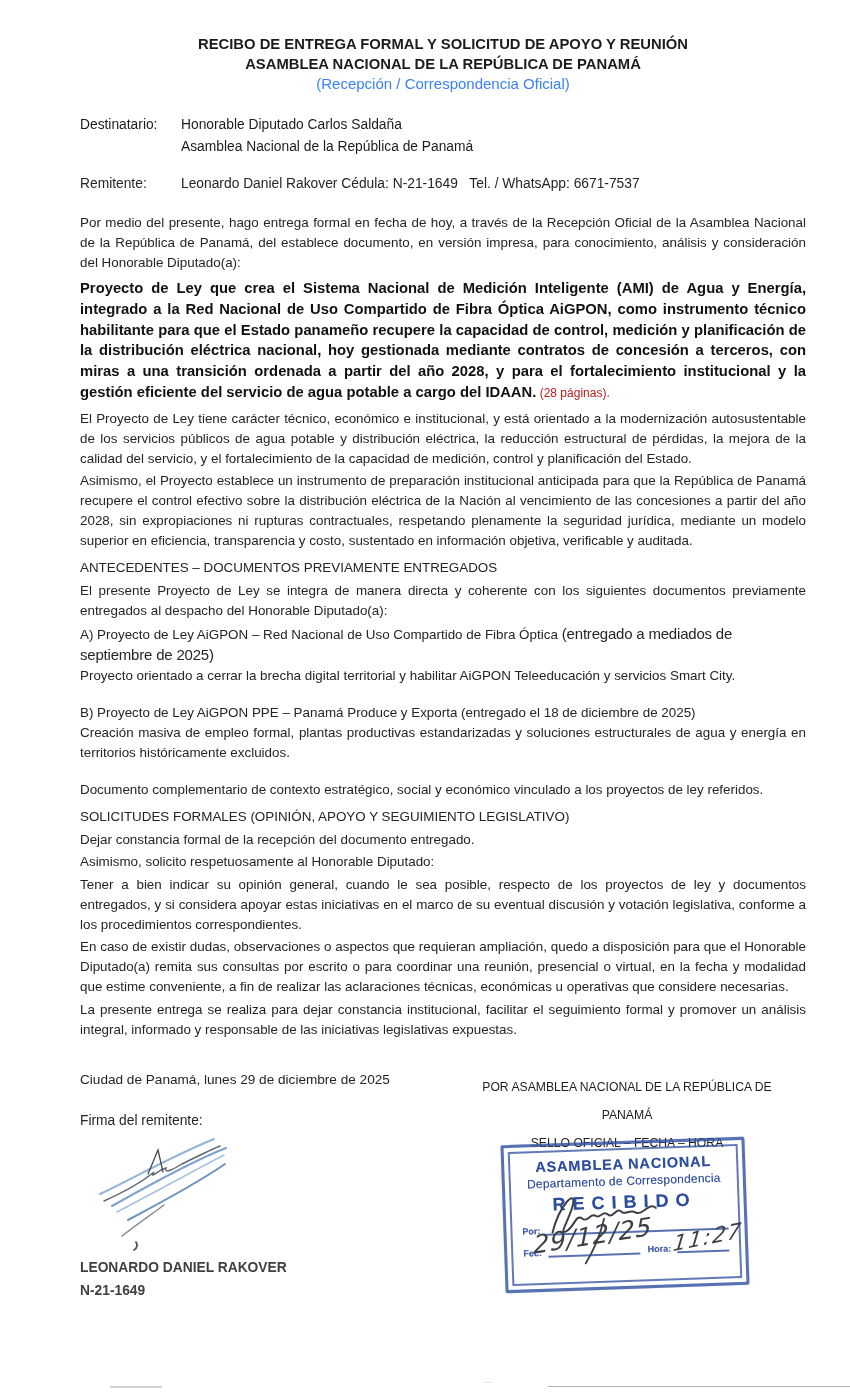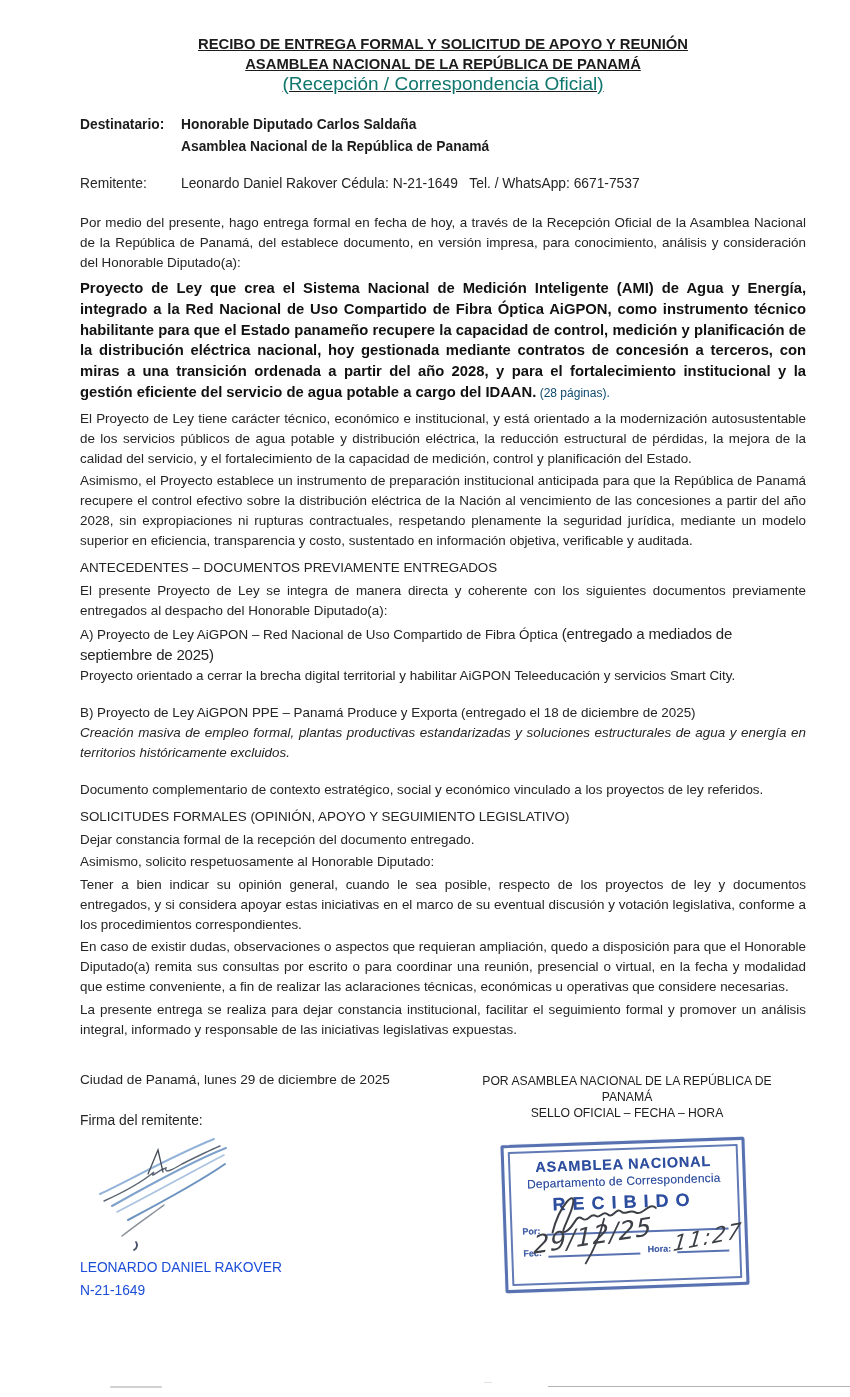--- a/index.html
+++ b/index.html
@@ -8,52 +8,52 @@
     width:850px;height:1397px;
     background:#ffffff;
     font-family:"Liberation Sans","DejaVu Sans",sans-serif;
     color:#252525;
     overflow:hidden;
   }
   .content{
     position:absolute;left:80px;top:0;width:726px;
   }
   
-  .doc-header{padding-top:34px;text-align:center;color:#1c1c1c;text-decoration:underline;}
+  .doc-header{padding-top:34px;text-align:center;color:#1c1c1c;}
   .doc-header .t1,.doc-header .t2{font-weight:bold;font-size:14.8px;line-height:20px;}
-  .doc-header .t3{font-size:19px;line-height:20px;color:#0f766e;}
+  .doc-header .t3{font-size:15px;line-height:20px;color:#3b82f6;}
   
   .addr-block{margin-top:20px;}
   .addr-row{display:flex;font-size:13.8px;line-height:22px;}
   .addr-label{width:101px;flex:0 0 101px;}
-  .bold{font-weight:bold;color:#1c1c1c;}
+  .bold{font-weight:normal;color:#1c1c1c;}
   .addr-val{flex:1;}
   .sender-block{margin-top:15px;}
   
   .body-text{margin-top:18px;}
   .body-text p{margin:2.5px 0;font-size:13.4px;line-height:20px;text-align:justify;}
   p.lead-bold{
     font-weight:bold;font-size:14.8px;line-height:20.8px;color:#111;
     margin:5px 0;
   }
-  .pages-note{font-weight:normal;font-size:12px;color:#0c4a6e;margin-top:13px;}
+  .pages-note{font-weight:normal;font-size:12px;color:#b91c1c;margin-top:13px;}
   p.sec-heading{text-align:left;margin:7px 0 3px 0;}
   .attach{margin:2.5px 0;}
   .attach.gap{margin-top:17px;}
   .attach p{text-align:left;margin:0;}
   .attach-note{font-size:15px;letter-spacing:-0.2px;}
   
   .date-row{position:absolute;left:80px;top:1072px;width:726px;font-size:13.6px;}
   .sello-block{
     position:absolute;left:388px;top:1px;width:318px;text-align:center;
-    font-size:12.2px;line-height:16px;color:#1e1e1e;
+    font-size:12.2px;line-height:28px;color:#1e1e1e;
   }
   .firma-label{position:absolute;left:80px;top:1113px;font-size:13.8px;}
   .signature{position:absolute;left:92px;top:1130px;}
-  .name-block{position:absolute;left:80px;top:1256px;font-size:13.8px;line-height:23px;color:#1d4ed8;}
+  .name-block{position:absolute;left:80px;top:1256px;font-size:13.8px;line-height:23px;color:#404040;font-weight:bold;}
   
   .stamp{
     position:absolute;left:503px;top:1141px;width:238px;height:142px;
     transform:rotate(-2deg);
     border:3px solid rgba(45,77,158,0.8);
     border-radius:2px;
     box-shadow:0 0 1px rgba(45,77,158,0.4);
   }
   .stamp-inner{
     position:absolute;left:4px;top:4px;right:4px;bottom:4px;
@@ -123,21 +123,21 @@
       <p class="sec-heading">ANTECEDENTES – DOCUMENTOS PREVIAMENTE ENTREGADOS</p>
       <p>El presente Proyecto de Ley se integra de manera directa y coherente con los siguientes documentos previamente entregados al despacho del Honorable Diputado(a):</p>
 
       <div class="attach">
         <p><span>A) Proyecto de Ley AiGPON – Red Nacional de Uso Compartido de Fibra Óptica</span><span class="attach-note"> (entregado a mediados de septiembre de 2025)</span></p>
         <p>Proyecto orientado a cerrar la brecha digital territorial y habilitar AiGPON Teleeducación y servicios Smart City.</p>
       </div>
 
       <div class="attach gap">
         <p><span>B) Proyecto de Ley AiGPON PPE – Panamá Produce y Exporta (entregado el 18 de diciembre de 2025)</span></p>
-        <p style="text-align:justify;font-style:italic;">Creación masiva de empleo formal, plantas productivas estandarizadas y soluciones estructurales de agua y energía en territorios históricamente excluidos.</p>
+        <p style="text-align:justify;">Creación masiva de empleo formal, plantas productivas estandarizadas y soluciones estructurales de agua y energía en territorios históricamente excluidos.</p>
       </div>
 
       <div class="attach gap">
         <p>Documento complementario de contexto estratégico, social y económico vinculado a los proyectos de ley referidos.</p>
       </div>
 
       <p class="sec-heading">SOLICITUDES FORMALES (OPINIÓN, APOYO Y SEGUIMIENTO LEGISLATIVO)</p>
       <p>Dejar constancia formal de la recepción del documento entregado.</p>
       <p>Asimismo, solicito respetuosamente al Honorable Diputado:</p>
       <p>Tener a bien indicar su opinión general, cuando le sea posible, respecto de los proyectos de ley y documentos entregados, y si considera apoyar estas iniciativas en el marco de su eventual discusión y votación legislativa, conforme a los procedimientos correspondientes.</p>

